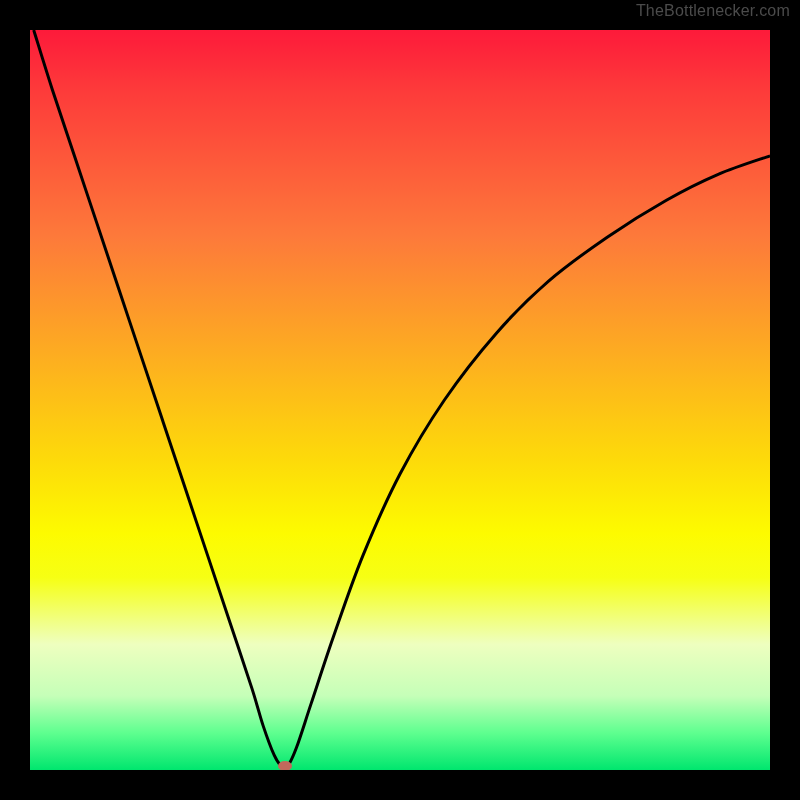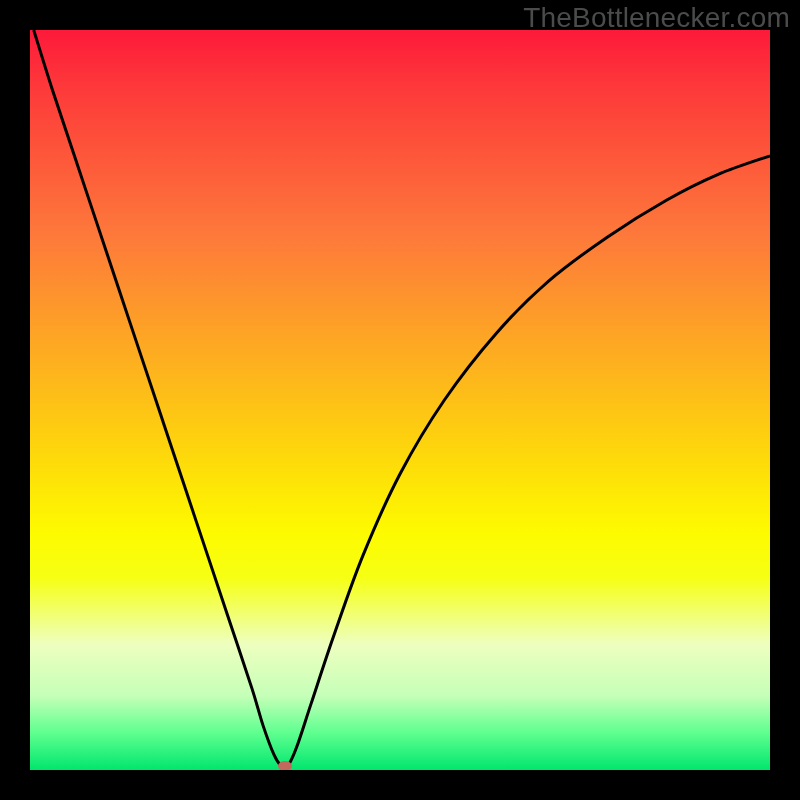--- a/index.html
+++ b/index.html
@@ -15,21 +15,21 @@
     position: relative;
     width: 800px;
     height: 800px;
     background: #000;
   }
   .watermark {
     position: absolute;
     top: 2px;
     right: 10px;
     color: #4b4b4b;
-    font-size: 28px;
+    font-size: 16px;
     letter-spacing: 0.2px;
     font-weight: 400;
     z-index: 5;
   }
   .plot-area {
     position: absolute;
     left: 30px;
     top: 30px;
     width: 740px;
     height: 740px;

